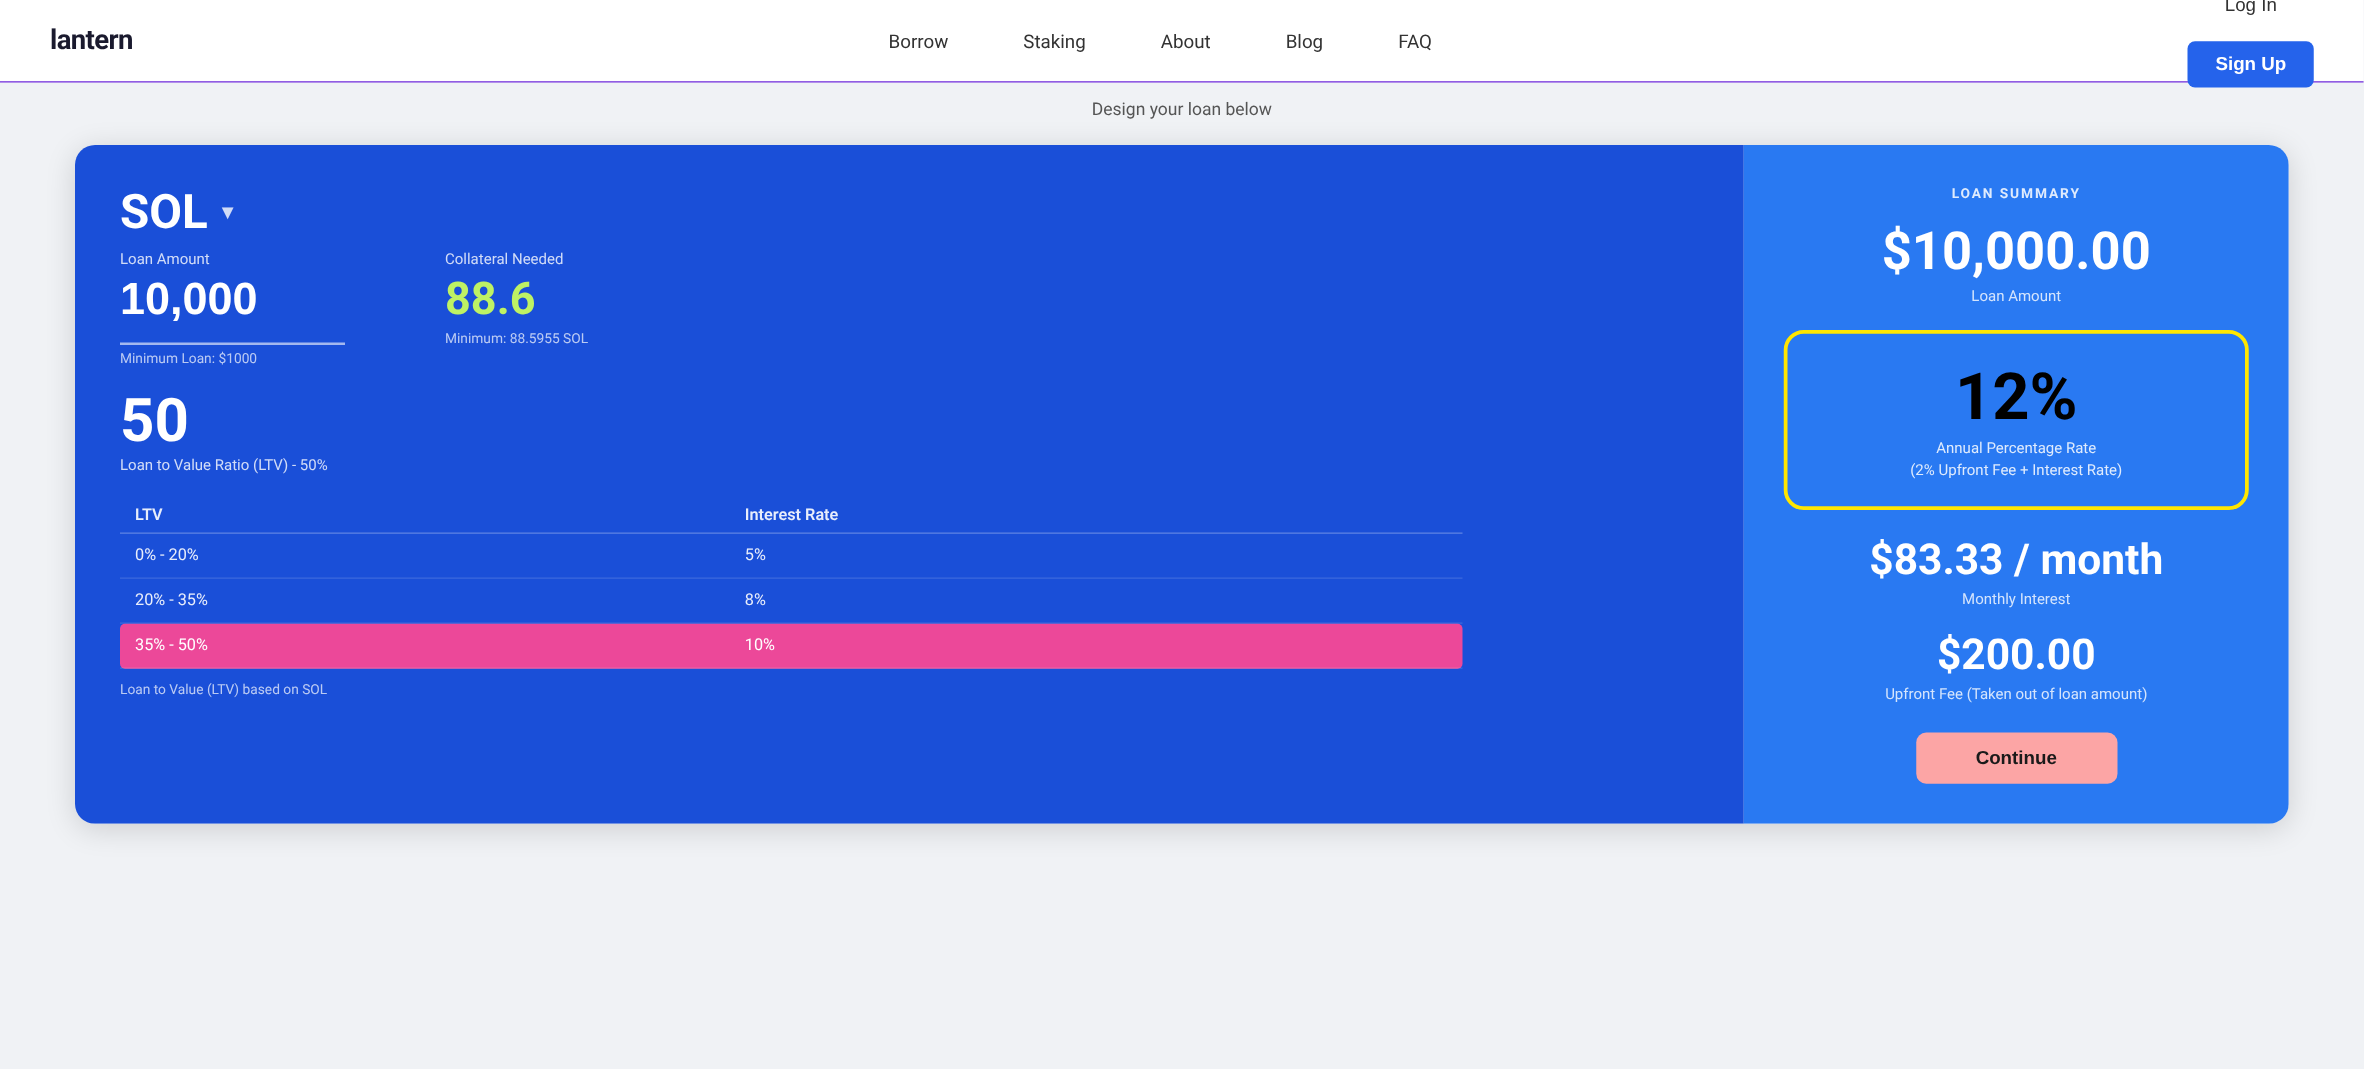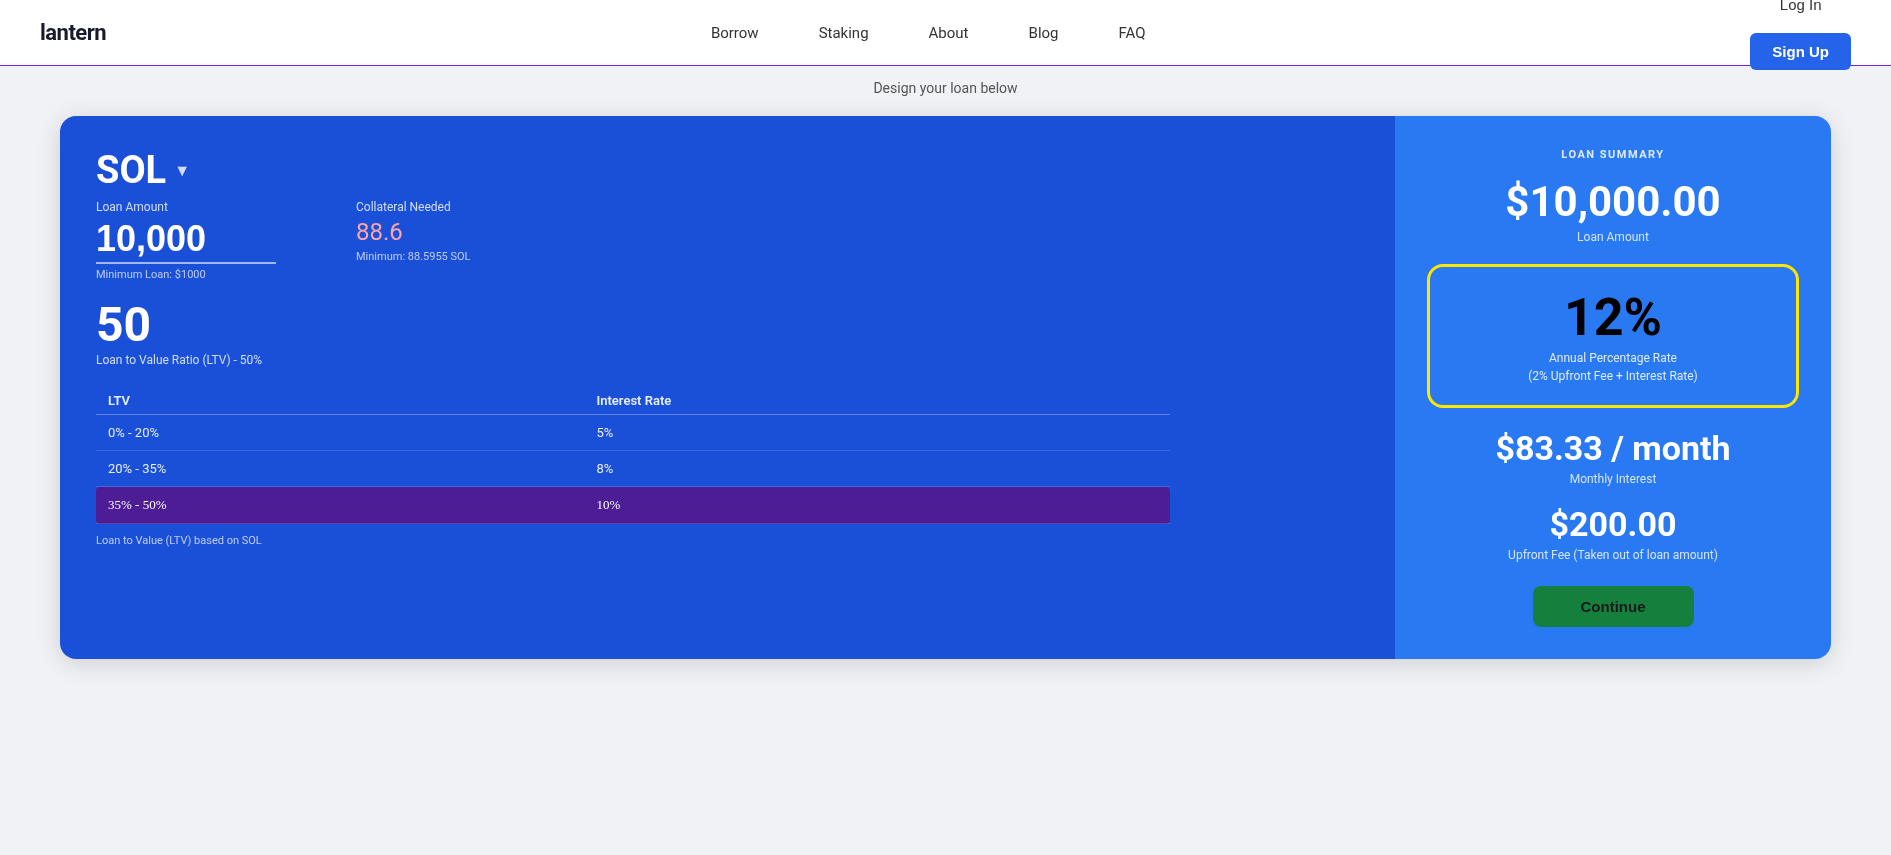--- a/index.html
+++ b/index.html
@@ -132,26 +132,26 @@
     }
     .input-value {
       font-size: 36px;
       font-weight: 700;
       color: #fff;
       background: none;
       border: none;
       border-bottom: 2px solid rgba(255,255,255,0.6);
       outline: none;
       width: 180px;
-      padding-bottom: 2px;
+      padding-bottom: 14px;
     }
     .input-value-static {
-      font-size: 24px;
-      font-weight: 400;
-      color: #fca5a5;
+      font-size: 36px;
+      font-weight: 700;
+      color: #bef264;
     }
     .input-min {
       font-size: 11px;
       color: rgba(255,255,255,0.7);
       margin-top: 4px;
     }
 
     .ltv-section {
       margin-bottom: 20px;
     }
@@ -181,23 +181,22 @@
       padding: 6px 12px;
       border-bottom: 1px solid rgba(255,255,255,0.3);
     }
     .rate-table td {
       font-size: 13px;
       color: rgba(255,255,255,0.9);
       padding: 10px 12px;
       border-bottom: 1px solid rgba(255,255,255,0.15);
     }
     .rate-table tr.active-row td {
-      background: #4c1d95;
-      color: #fff;
-      font-family: Liberation Serif, serif;
+      background: #ec4899;
+      color: #fff;
     }
     .rate-table tr.active-row td:first-child {
       border-radius: 4px 0 0 4px;
     }
     .rate-table tr.active-row td:last-child {
       border-radius: 0 4px 4px 0;
     }
     .ltv-based {
       font-size: 11px;
       color: rgba(255,255,255,0.7);
@@ -274,21 +273,21 @@
       margin-bottom: 4px;
     }
     .upfront-label {
       font-size: 12px;
       color: rgba(255,255,255,0.8);
       margin-bottom: 24px;
       text-align: center;
     }
 
     .continue-btn {
-      background: #15803d;
+      background: #fca5a5;
       color: #1a1a1a;
       border: none;
       padding: 12px 48px;
       border-radius: 8px;
       font-size: 15px;
       font-weight: 600;
       cursor: pointer;
     }
   </style>
 </head>

